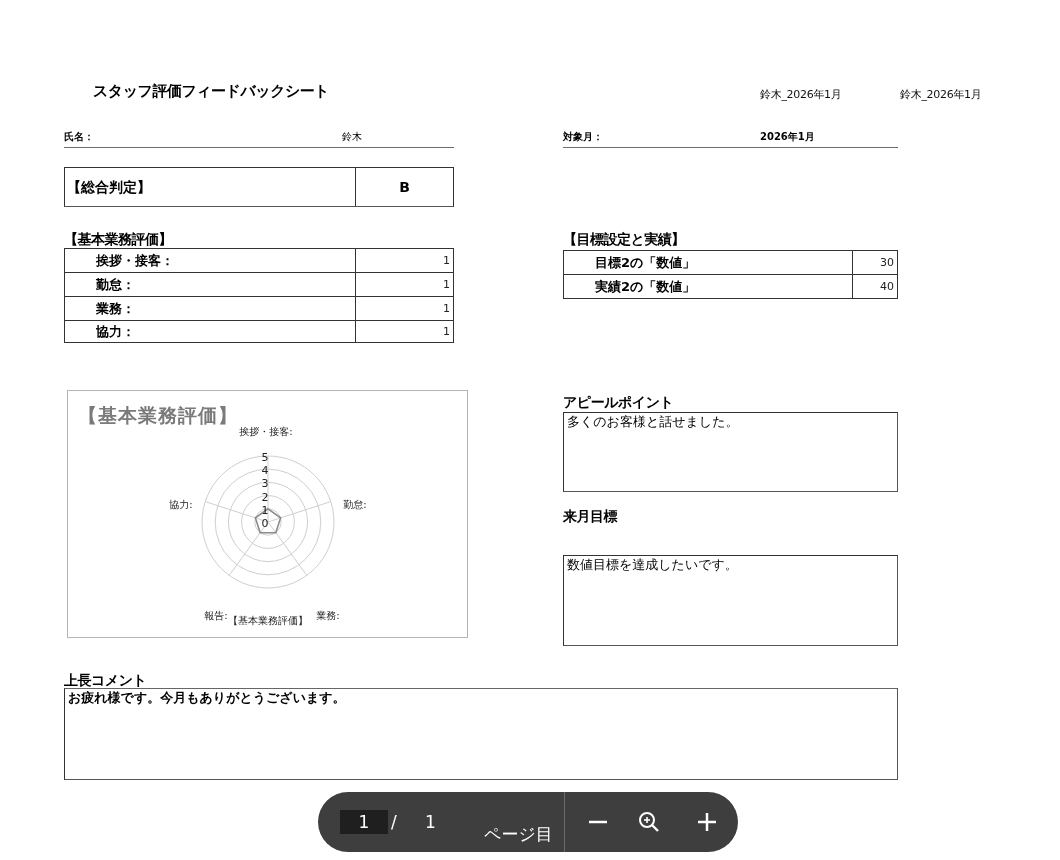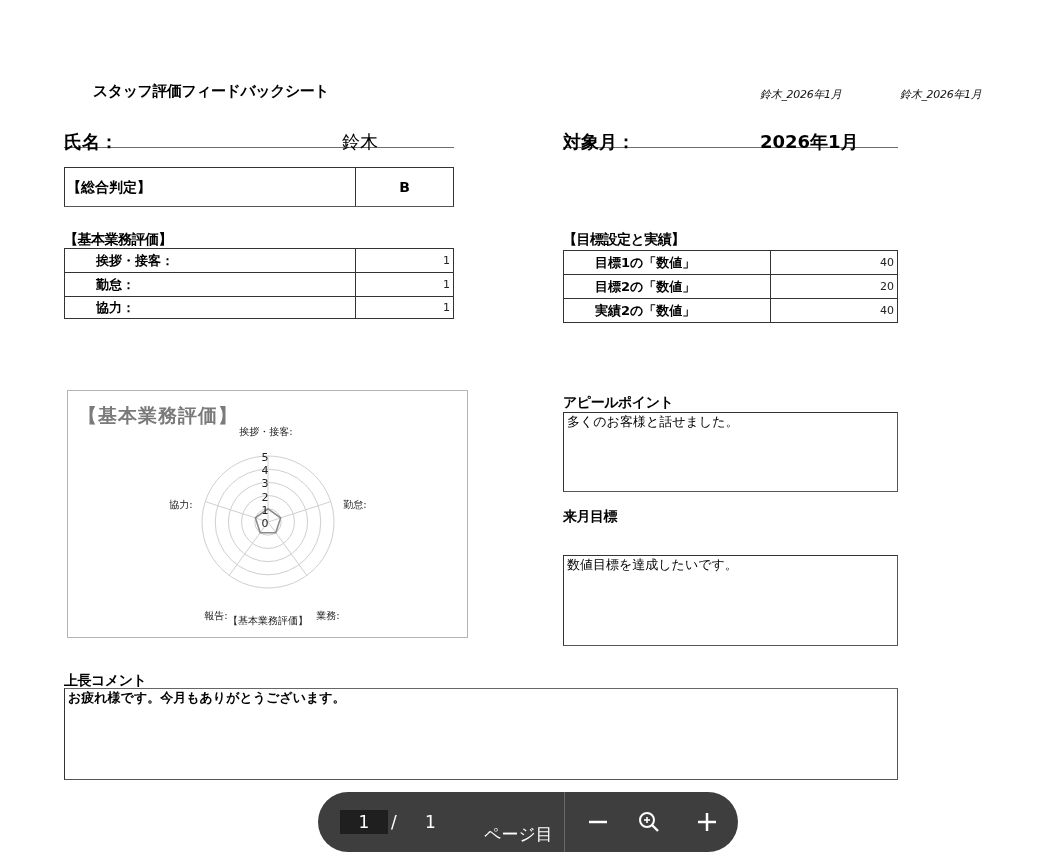--- a/index.html
+++ b/index.html
@@ -2,23 +2,23 @@
 <html><head>
 <meta charset="utf-8">
 <style>
   * { box-sizing: border-box; margin: 0; padding: 0; }
   html, body { width: 1060px; height: 860px; background: #ffffff; overflow: hidden; }
   body { position: relative; font-family: "DejaVu Sans", "Liberation Sans", sans-serif; color: #000; }
   .abs { position: absolute; }
   .bold { font-weight: bold; }
 
   .doc-title { left: 93px; top: 82px; font-size: 15px; font-weight: bold; letter-spacing: -0.5px; }
-  .hdr-tag { top: 87px; font-size: 11px; color: #111; letter-spacing: -0.3px; font-style: italic; }
+  .hdr-tag { top: 87px; font-size: 11px; color: #111; letter-spacing: -0.3px; }
 
-  .field-row { height: 18px; border-bottom: 1.5px solid #6e6e6e; font-size: 18px; padding-left: 26px; }
+  .field-row { height: 18px; border-bottom: 1.5px solid #6e6e6e; font-size: 10px; padding-left: 26px; }
   .field-row .lbl { position: absolute; left: 0; top: 0; font-weight: bold; }
   .field-row .val { position: absolute; top: 0; }
 
   .judge-box { left: 64px; top: 167px; width: 390px; height: 40px; border: 1px solid #333; border-bottom: 1.5px solid #555; display: flex; }
   .judge-box .lbl { width: 291px; border-right: 1px solid #333; font-size: 14px; font-weight: bold; padding-left: 2px; line-height: 38px; }
   .judge-box .val { flex: 1; text-align: center; font-weight: bold; font-size: 14px; line-height: 38px; }
 
   .sec-title { font-size: 14px; font-weight: bold; letter-spacing: -0.5px; }
 
   table.grid { position: absolute; border-collapse: collapse; font-size: 13px; }
@@ -65,36 +65,36 @@
   <tbody>
       <tr style="height:24px;">
     <td class="k" style="width:291px; height:22px;">挨拶・接客：</td>
     <td class="v" style="height:22px;">1</td>
   </tr>
   <tr>
     <td class="k" style="height:24px;">勤怠：</td>
     <td class="v">1</td>
   </tr>
   <tr>
+    <td class="k">業務：</td>
+    <td class="v">1</td>
+  </tr>
+  <tr>
     <td class="k" style="height:22px;">協力：</td>
     <td class="v" style="height:22px;">1</td>
   </tr>
 </tbody>
   </table>
 
 <div class="abs sec-title" style="left:563px; top:231px;">【目標設定と実績】</div>
 <table class="grid" style="left:563px; top:250px; width:335px;">
   <tbody>
-      <tr>
-    <td class="k" style="width:207px;">目標1の「数値」</td>
-    <td class="v">40</td>
-  </tr>
   <tr>
     <td class="k">目標2の「数値」</td>
-    <td class="v">20</td>
+    <td class="v">30</td>
   </tr>
   <tr>
     <td class="k">実績2の「数値」</td>
     <td class="v">40</td>
   </tr>
 </tbody>
   </table>
 
 <div class="abs chart-box">
   <div class="chart-title">【基本業務評価】</div>

